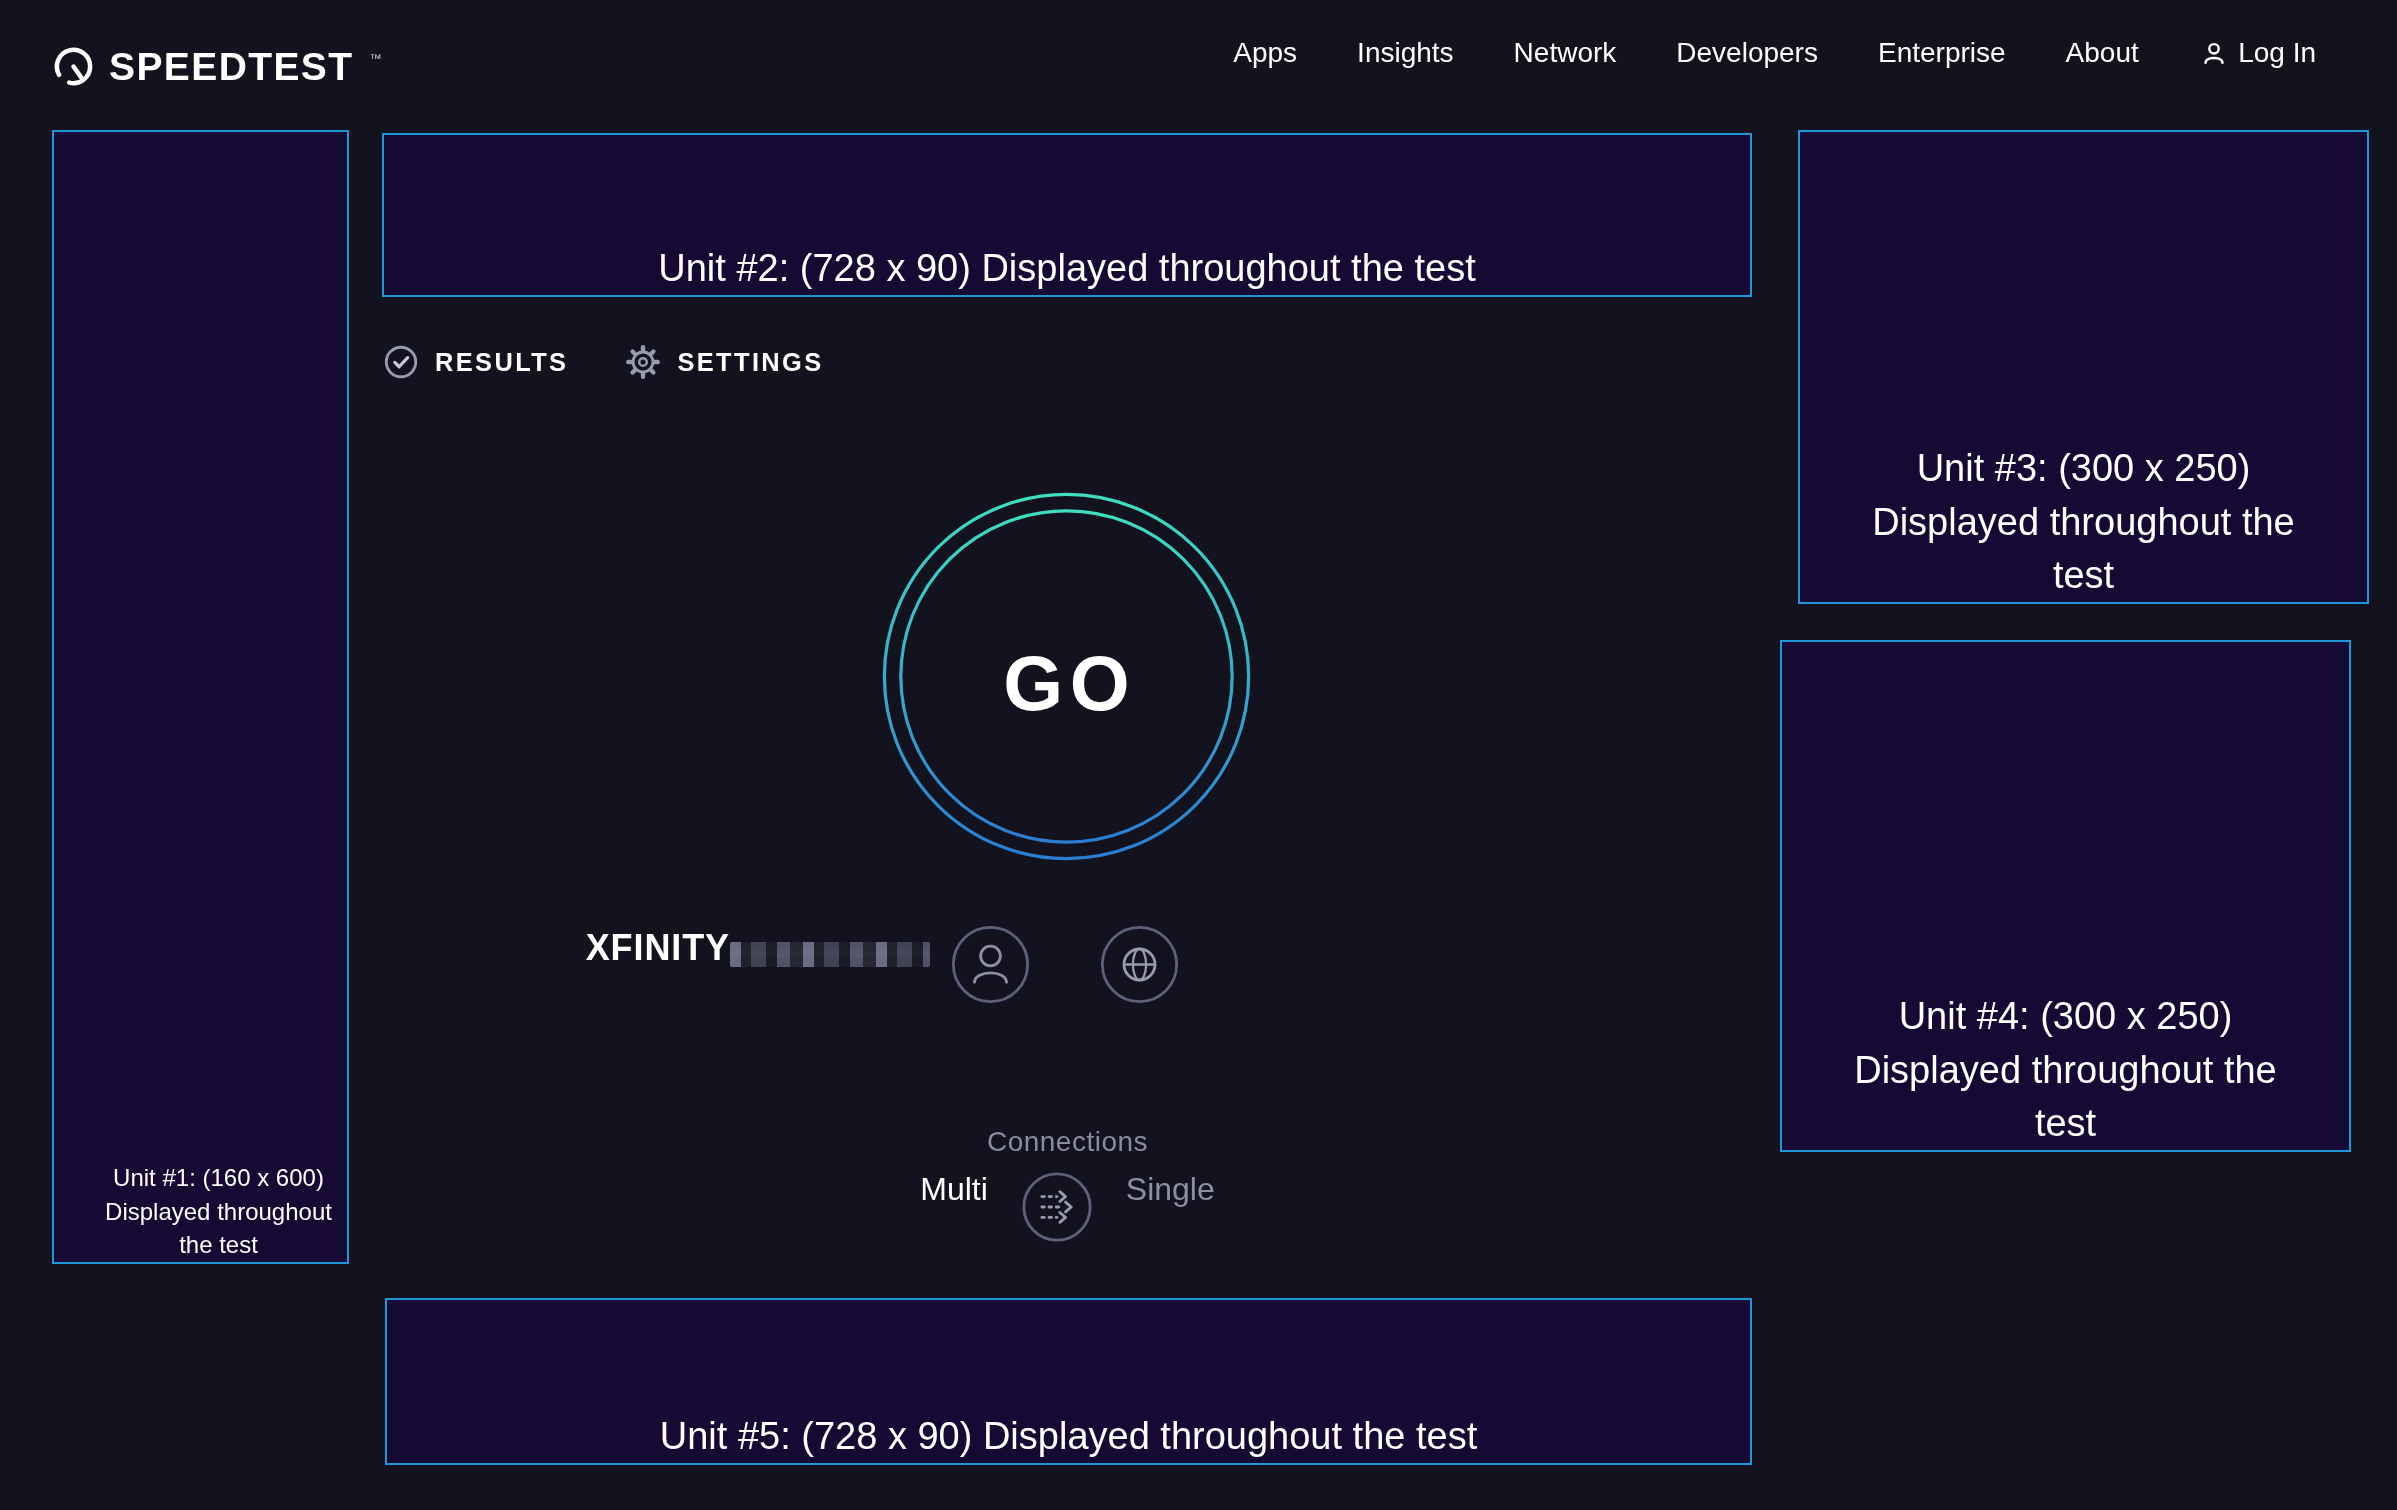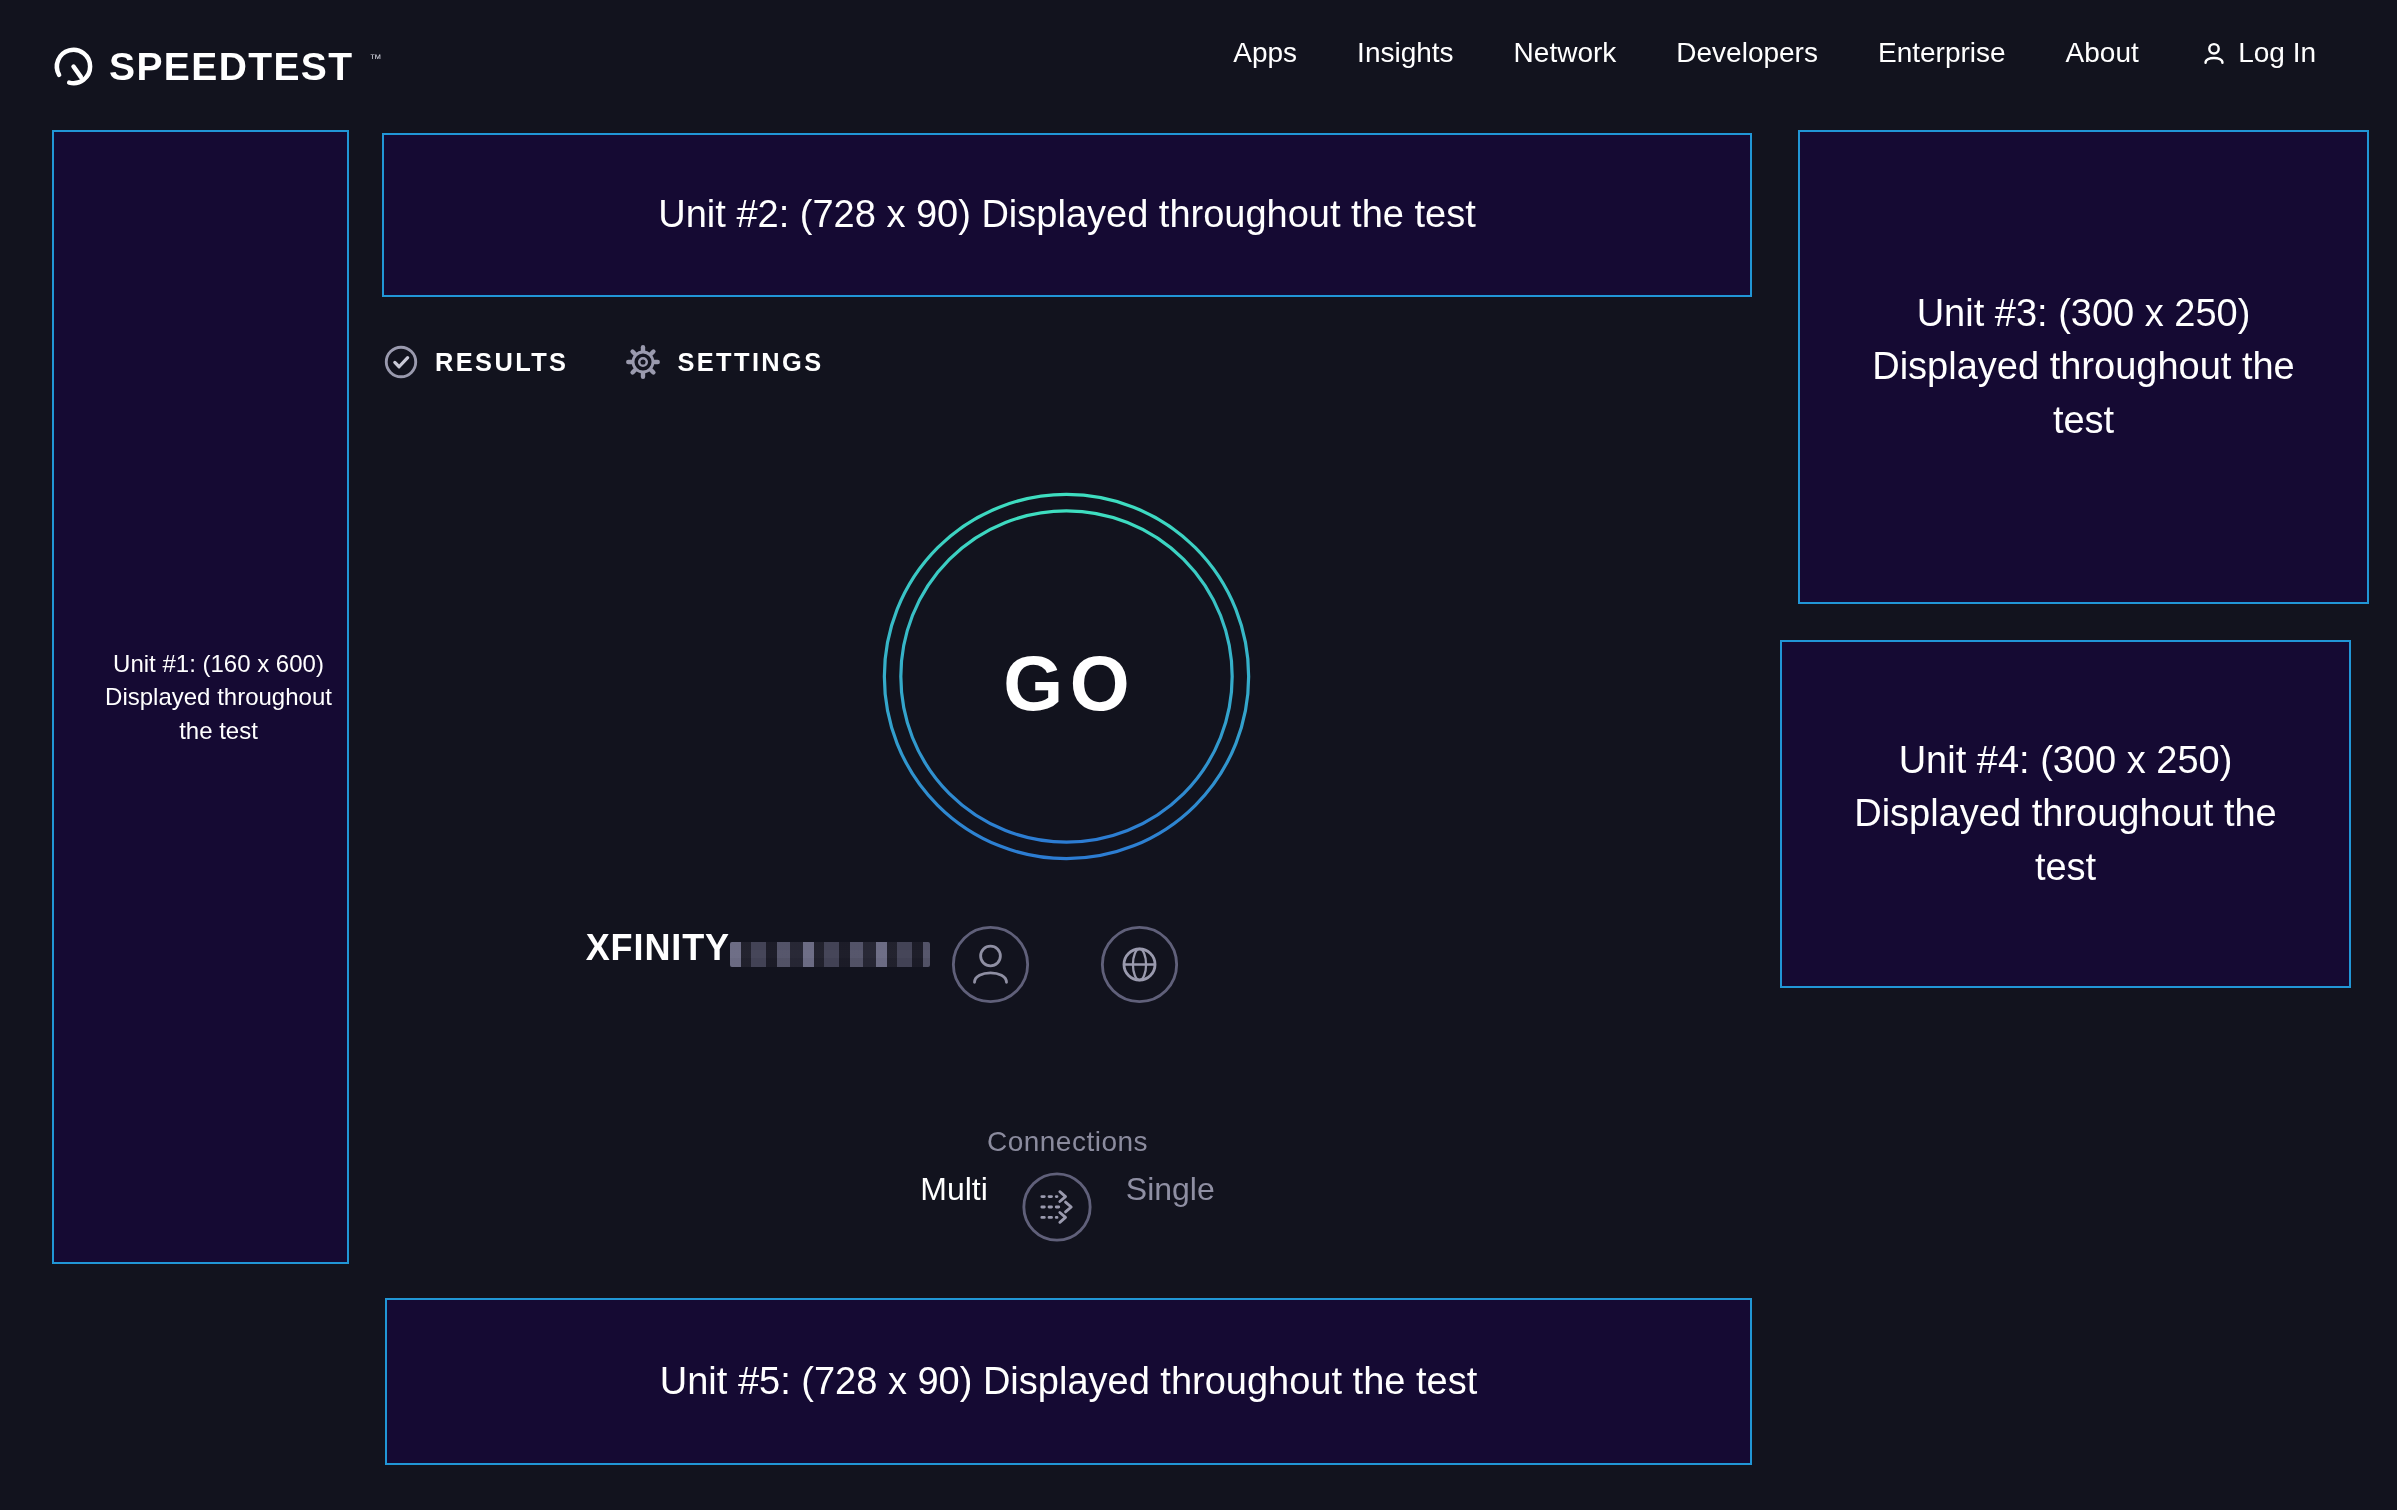--- a/index.html
+++ b/index.html
@@ -12,29 +12,29 @@
           padding:0 81px 0 52px;box-sizing:border-box;}
   .logo{display:flex;align-items:center;gap:14px;cursor:pointer;margin-top:28px;}
   .logo-text{font-size:39px;font-weight:bold;letter-spacing:1.4px;color:#fff;}
   .logo-tm{font-size:12.2px;color:#cfd0da;align-self:flex-start;margin-top:7.5px;margin-left:1.9px;}
   .nav{display:flex;align-items:center;gap:60px;}
   .nav a{color:#fff;font-size:28px;text-decoration:none;cursor:pointer;}
   .login{display:flex;align-items:center;gap:9.4px;}
 
   
   .ad{position:absolute;background:#150a33;border:2.8px solid #2196d6;
-      display:flex;align-items:center;justify-content:center;text-align:center;
+      display:flex;align-items:flex-end;justify-content:center;text-align:center;
       box-sizing:border-box;cursor:pointer;}
   .ad span{color:#fff;font-size:38px;line-height:1.4;}
   #ad1{left:52px;top:130px;width:297px;height:1134px;}
   #ad1 span{max-width:237px;font-size:24px;margin-left:36px;}
   #ad2{left:382px;top:133px;width:1370px;height:164px;}
   #ad3{left:1780px;top:130px;width:571px;height:474px;margin-left:18px;}
   #ad3 span,#ad4 span{max-width:452px;}
-  #ad4{left:1780px;top:640px;width:571px;height:348px;}
+  #ad4{left:1780px;top:640px;width:571px;height:512px;}
   #ad5{left:385px;top:1298px;width:1367px;height:167px;}
 
   
   .tabs{position:absolute;left:382px;top:331px;width:1370px;height:62px;
         display:flex;align-items:center;justify-content:flex-start;gap:56px;}
   .tab{display:flex;align-items:center;gap:15px;cursor:pointer;}
   .tab-label{font-size:25.4px;font-weight:bold;letter-spacing:2.4px;color:#fff;}
 
   
   .go-button{position:absolute;left:882px;top:492px;width:369px;height:369px;

